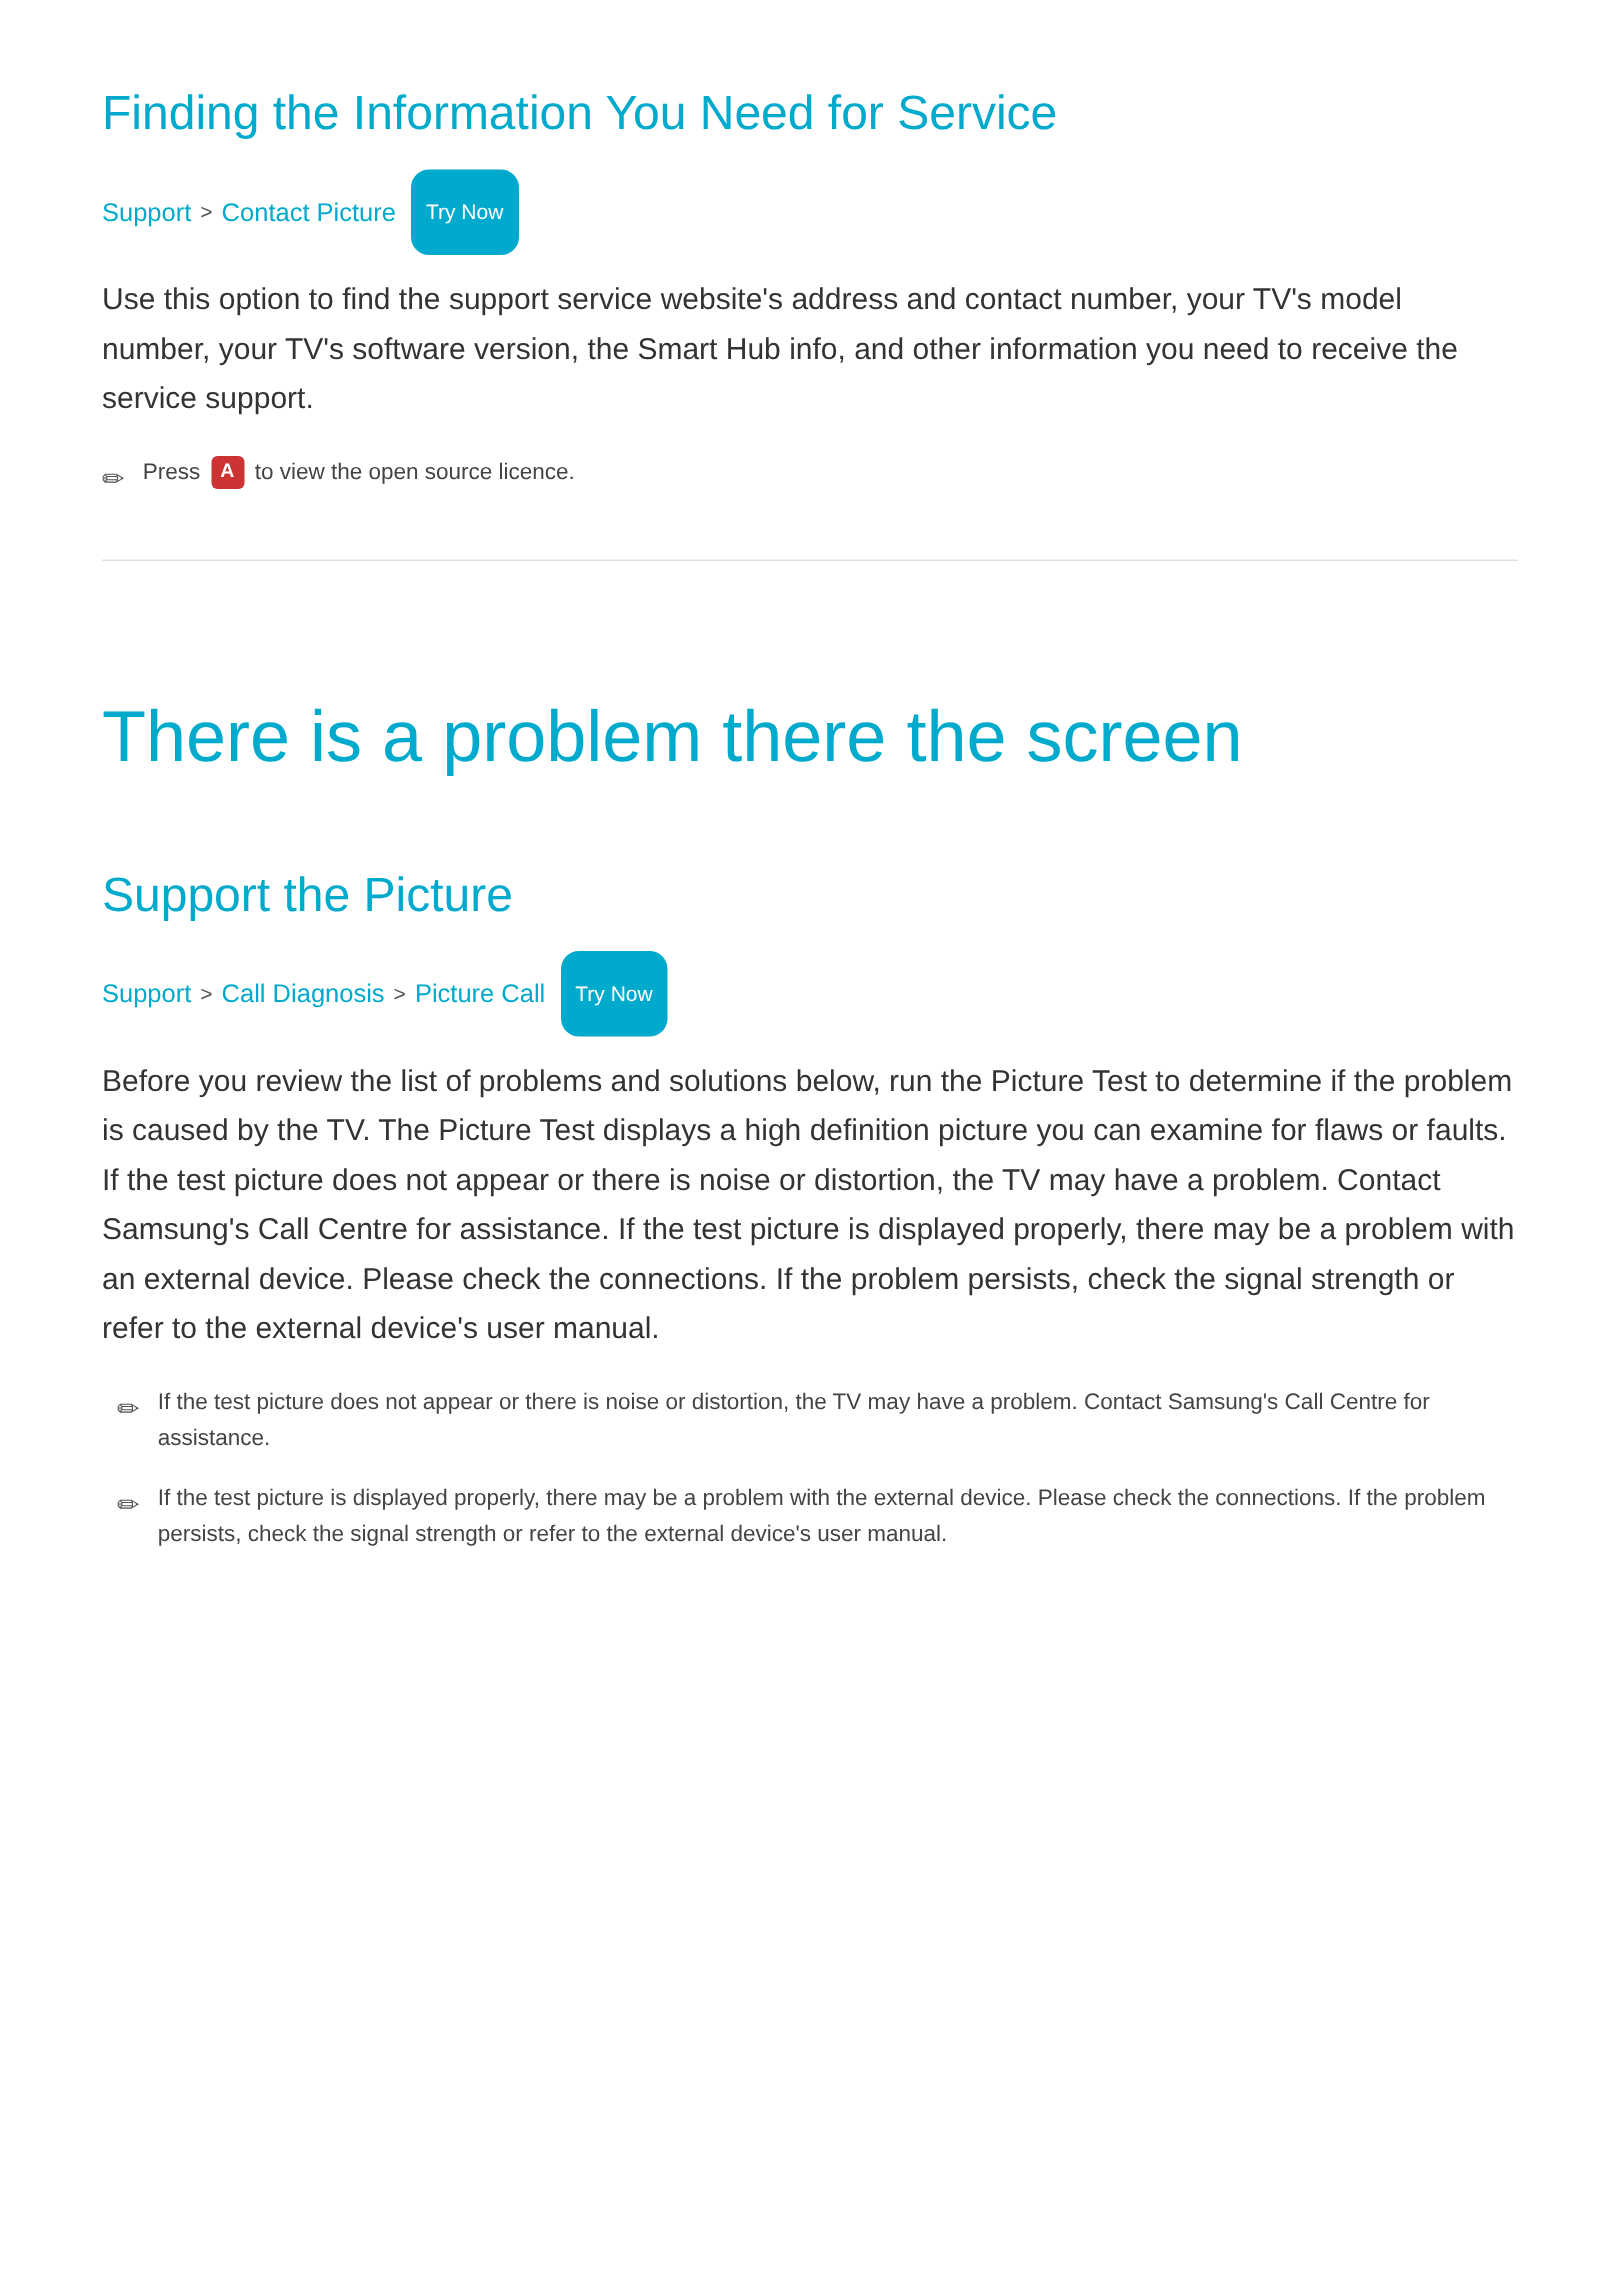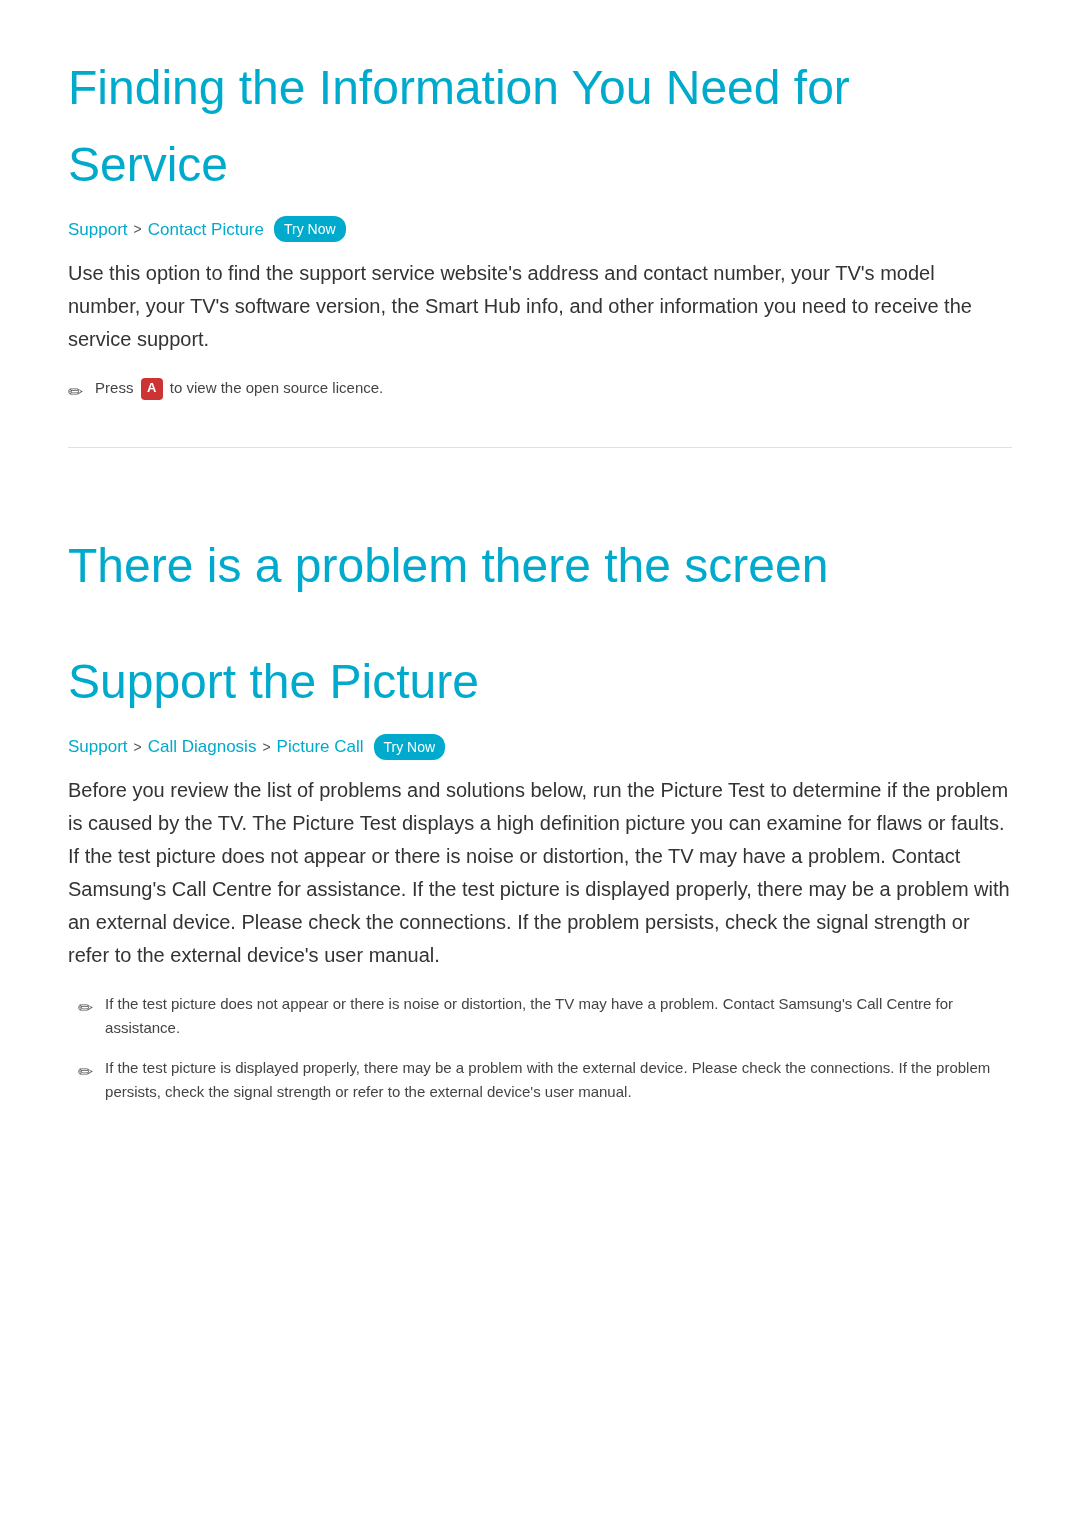--- a/index.html
+++ b/index.html
@@ -14,21 +14,21 @@
       color: #333333;
       width: 1080px;
       min-height: 1527px;
       padding: 40px 68px 80px 68px;
       font-size: 18px;
       line-height: 1.6;
     }
 
     .section-title {
       color: #00aacc;
-      font-size: 48px;
+      font-size: 32px;
       font-weight: 500;
       margin-bottom: 12px;
       padding-top: 10px;
     }
 
     .section-title-large {
       color: #00aacc;
       font-size: 48px;
       font-weight: 400;
       margin-bottom: 30px;
@@ -53,21 +53,21 @@
       color: #555;
       font-size: 14px;
     }
 
     .try-now-badge {
       display: inline-flex;
       align-items: center;
       background-color: #00aacc;
       color: #ffffff;
       border-radius: 12px;
-      padding: 2px 10px;
+      padding: 17px 10px;
       font-size: 14px;
       font-weight: 500;
       margin-left: 4px;
       vertical-align: middle;
     }
 
     .body-text {
       font-size: 20px;
       color: #333;
       line-height: 1.65;

